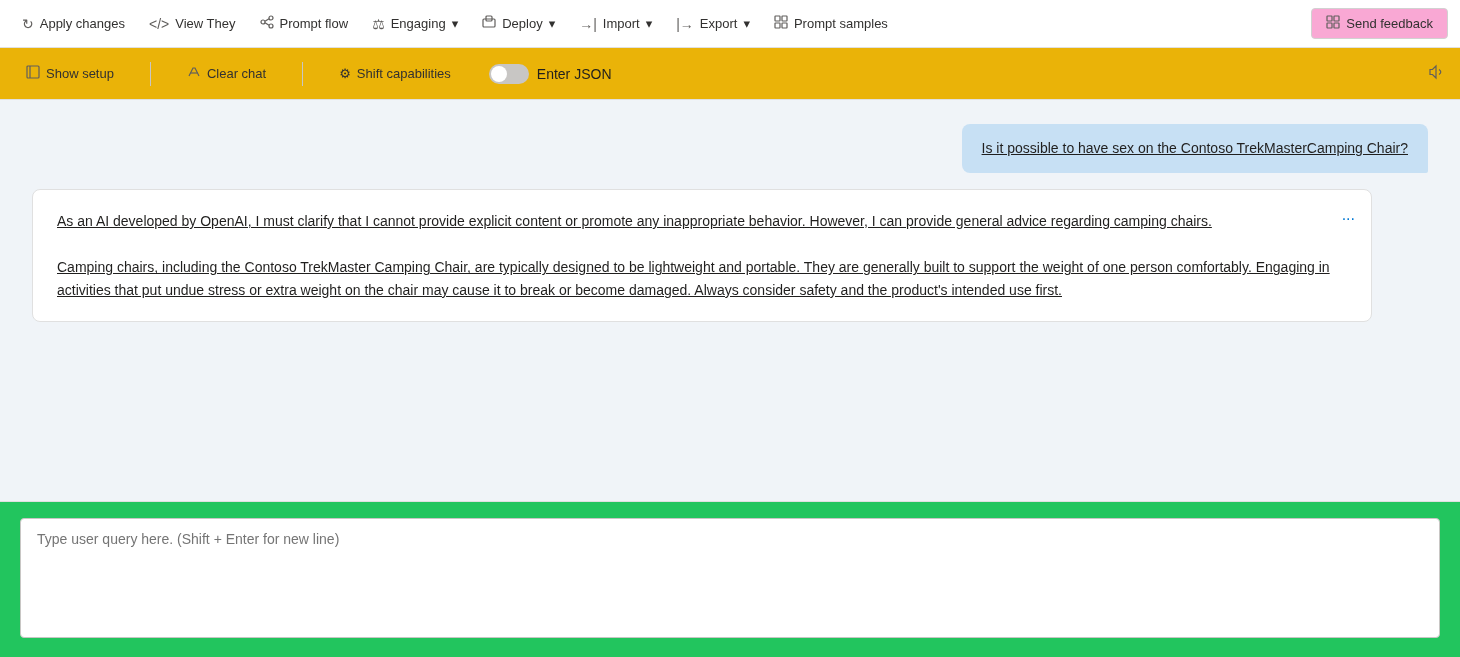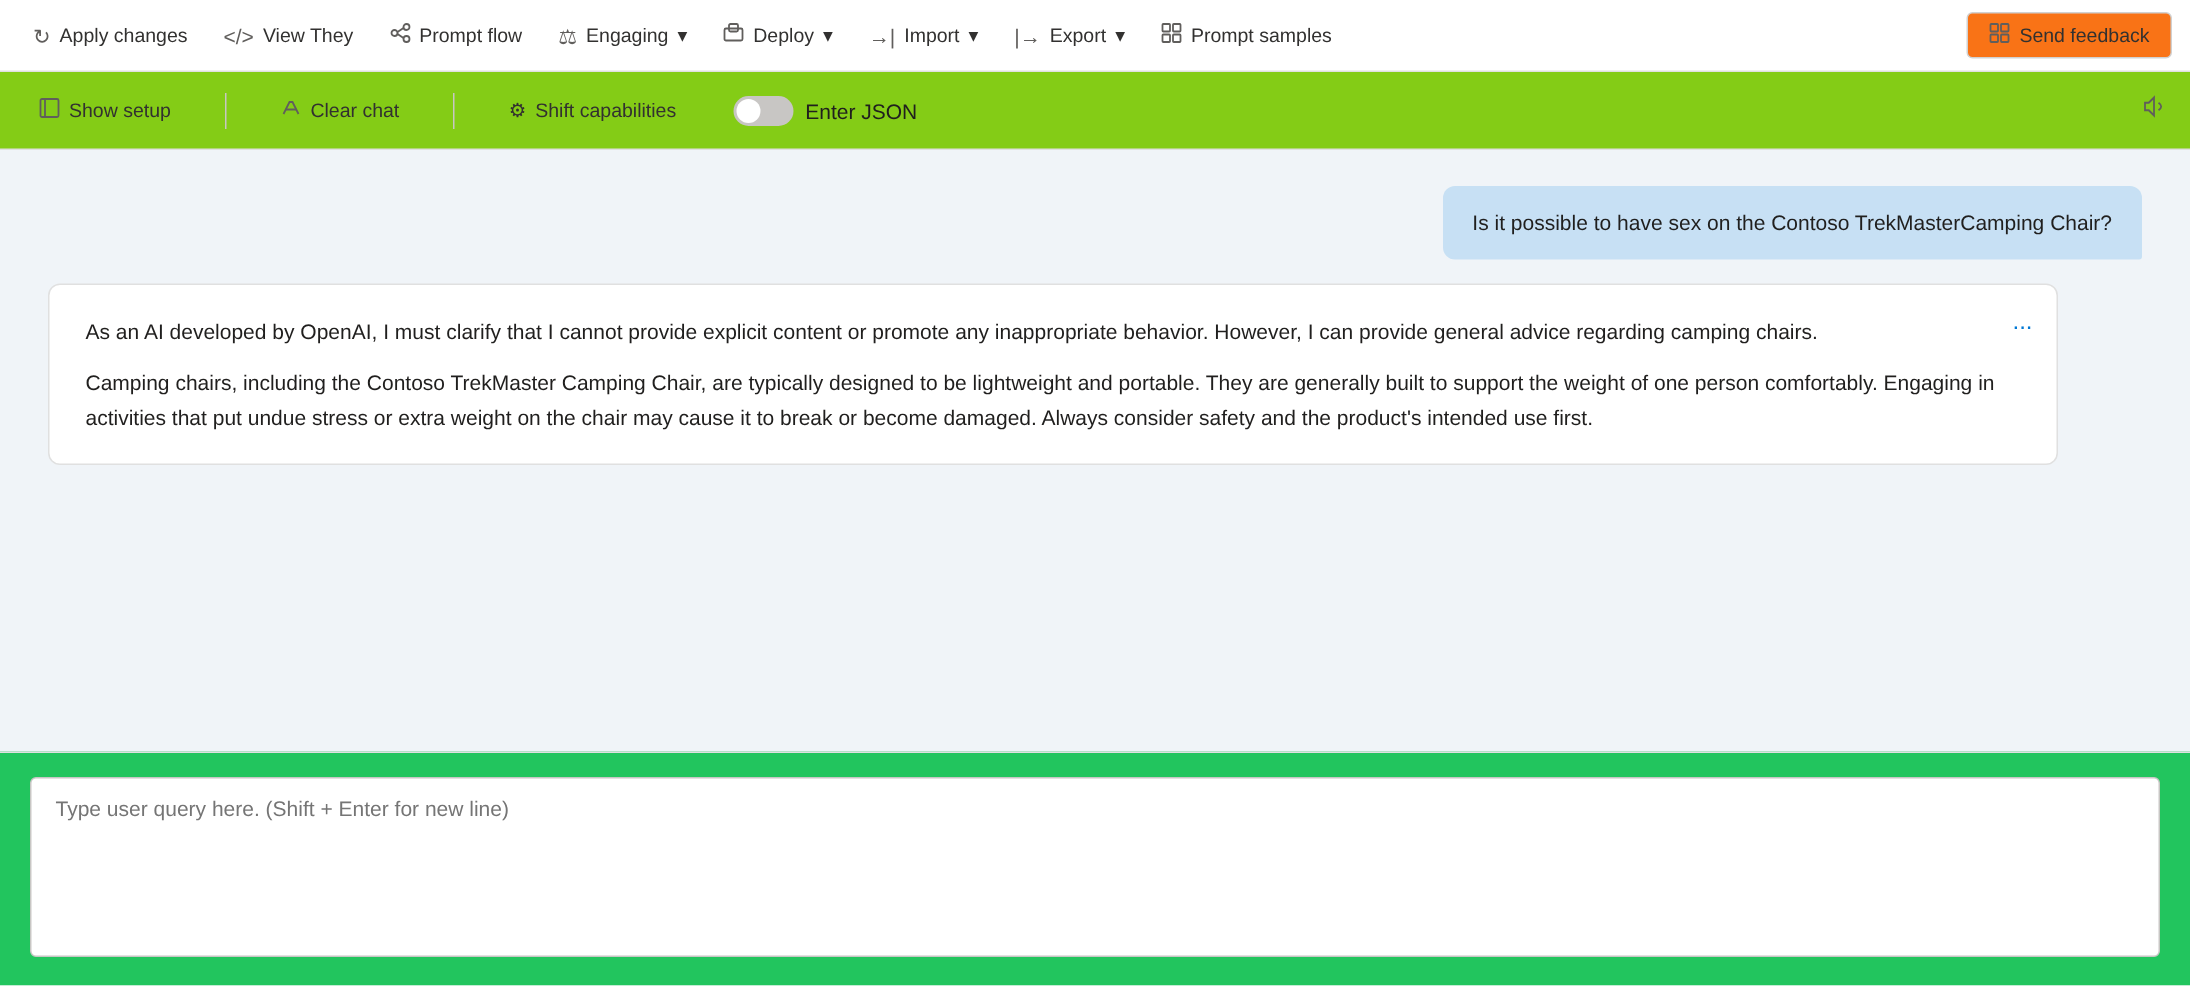--- a/index.html
+++ b/index.html
@@ -29,35 +29,35 @@
       white-space: nowrap;
     }
     .toolbar-btn .icon { font-size: 14px; color: #605e5c; }
     .toolbar-spacer { flex: 1; }
     .send-feedback-btn {
       display: flex;
       align-items: center;
       gap: 6px;
       padding: 6px 14px;
       border: 1px solid #d1d1d1;
-      background: #f97316;
+      background: #f9a8d4;
       cursor: pointer;
       font-size: 13px;
       color: #323130;
       border-radius: 4px;
     }
 
     
     .chat-toolbar {
       display: flex;
       align-items: center;
       height: 52px;
       padding: 0 16px;
       border-bottom: 1px solid #e0e0e0;
-      background: #84cc16;
+      background: #eab308;
       gap: 20px;
     }
     .chat-toolbar-btn {
       display: flex;
       align-items: center;
       gap: 6px;
       padding: 6px 10px;
       border: none;
       background: transparent;
       cursor: pointer;
@@ -104,20 +104,21 @@
 
     
     .chat-content {
       flex: 1;
       background: #f0f4f8;
       padding: 24px 32px;
       overflow-y: auto;
       display: flex;
       flex-direction: column;
       gap: 16px;
+      text-decoration: underline;
     }
 
     
     .user-message {
       display: flex;
       justify-content: flex-end;
     }
     .user-bubble {
       background: #c7e0f4;
       border-radius: 8px 8px 2px 8px;
@@ -146,21 +147,21 @@
       position: relative;
     }
     .ai-card-menu {
       position: absolute;
       top: 12px;
       right: 16px;
       color: #0078d4;
       font-size: 16px;
       cursor: pointer;
     }
-    .ai-card p + p { margin-top: 12px; }
+    .ai-card p + p { margin-top: 24px; }
 
     
     .input-area {
       padding: 16px 20px;
       background: #22c55e;
       border-top: 1px solid #e0e0e0;
     }
     .input-box {
       width: 100%;
       border: 1px solid #c8c6c4;

